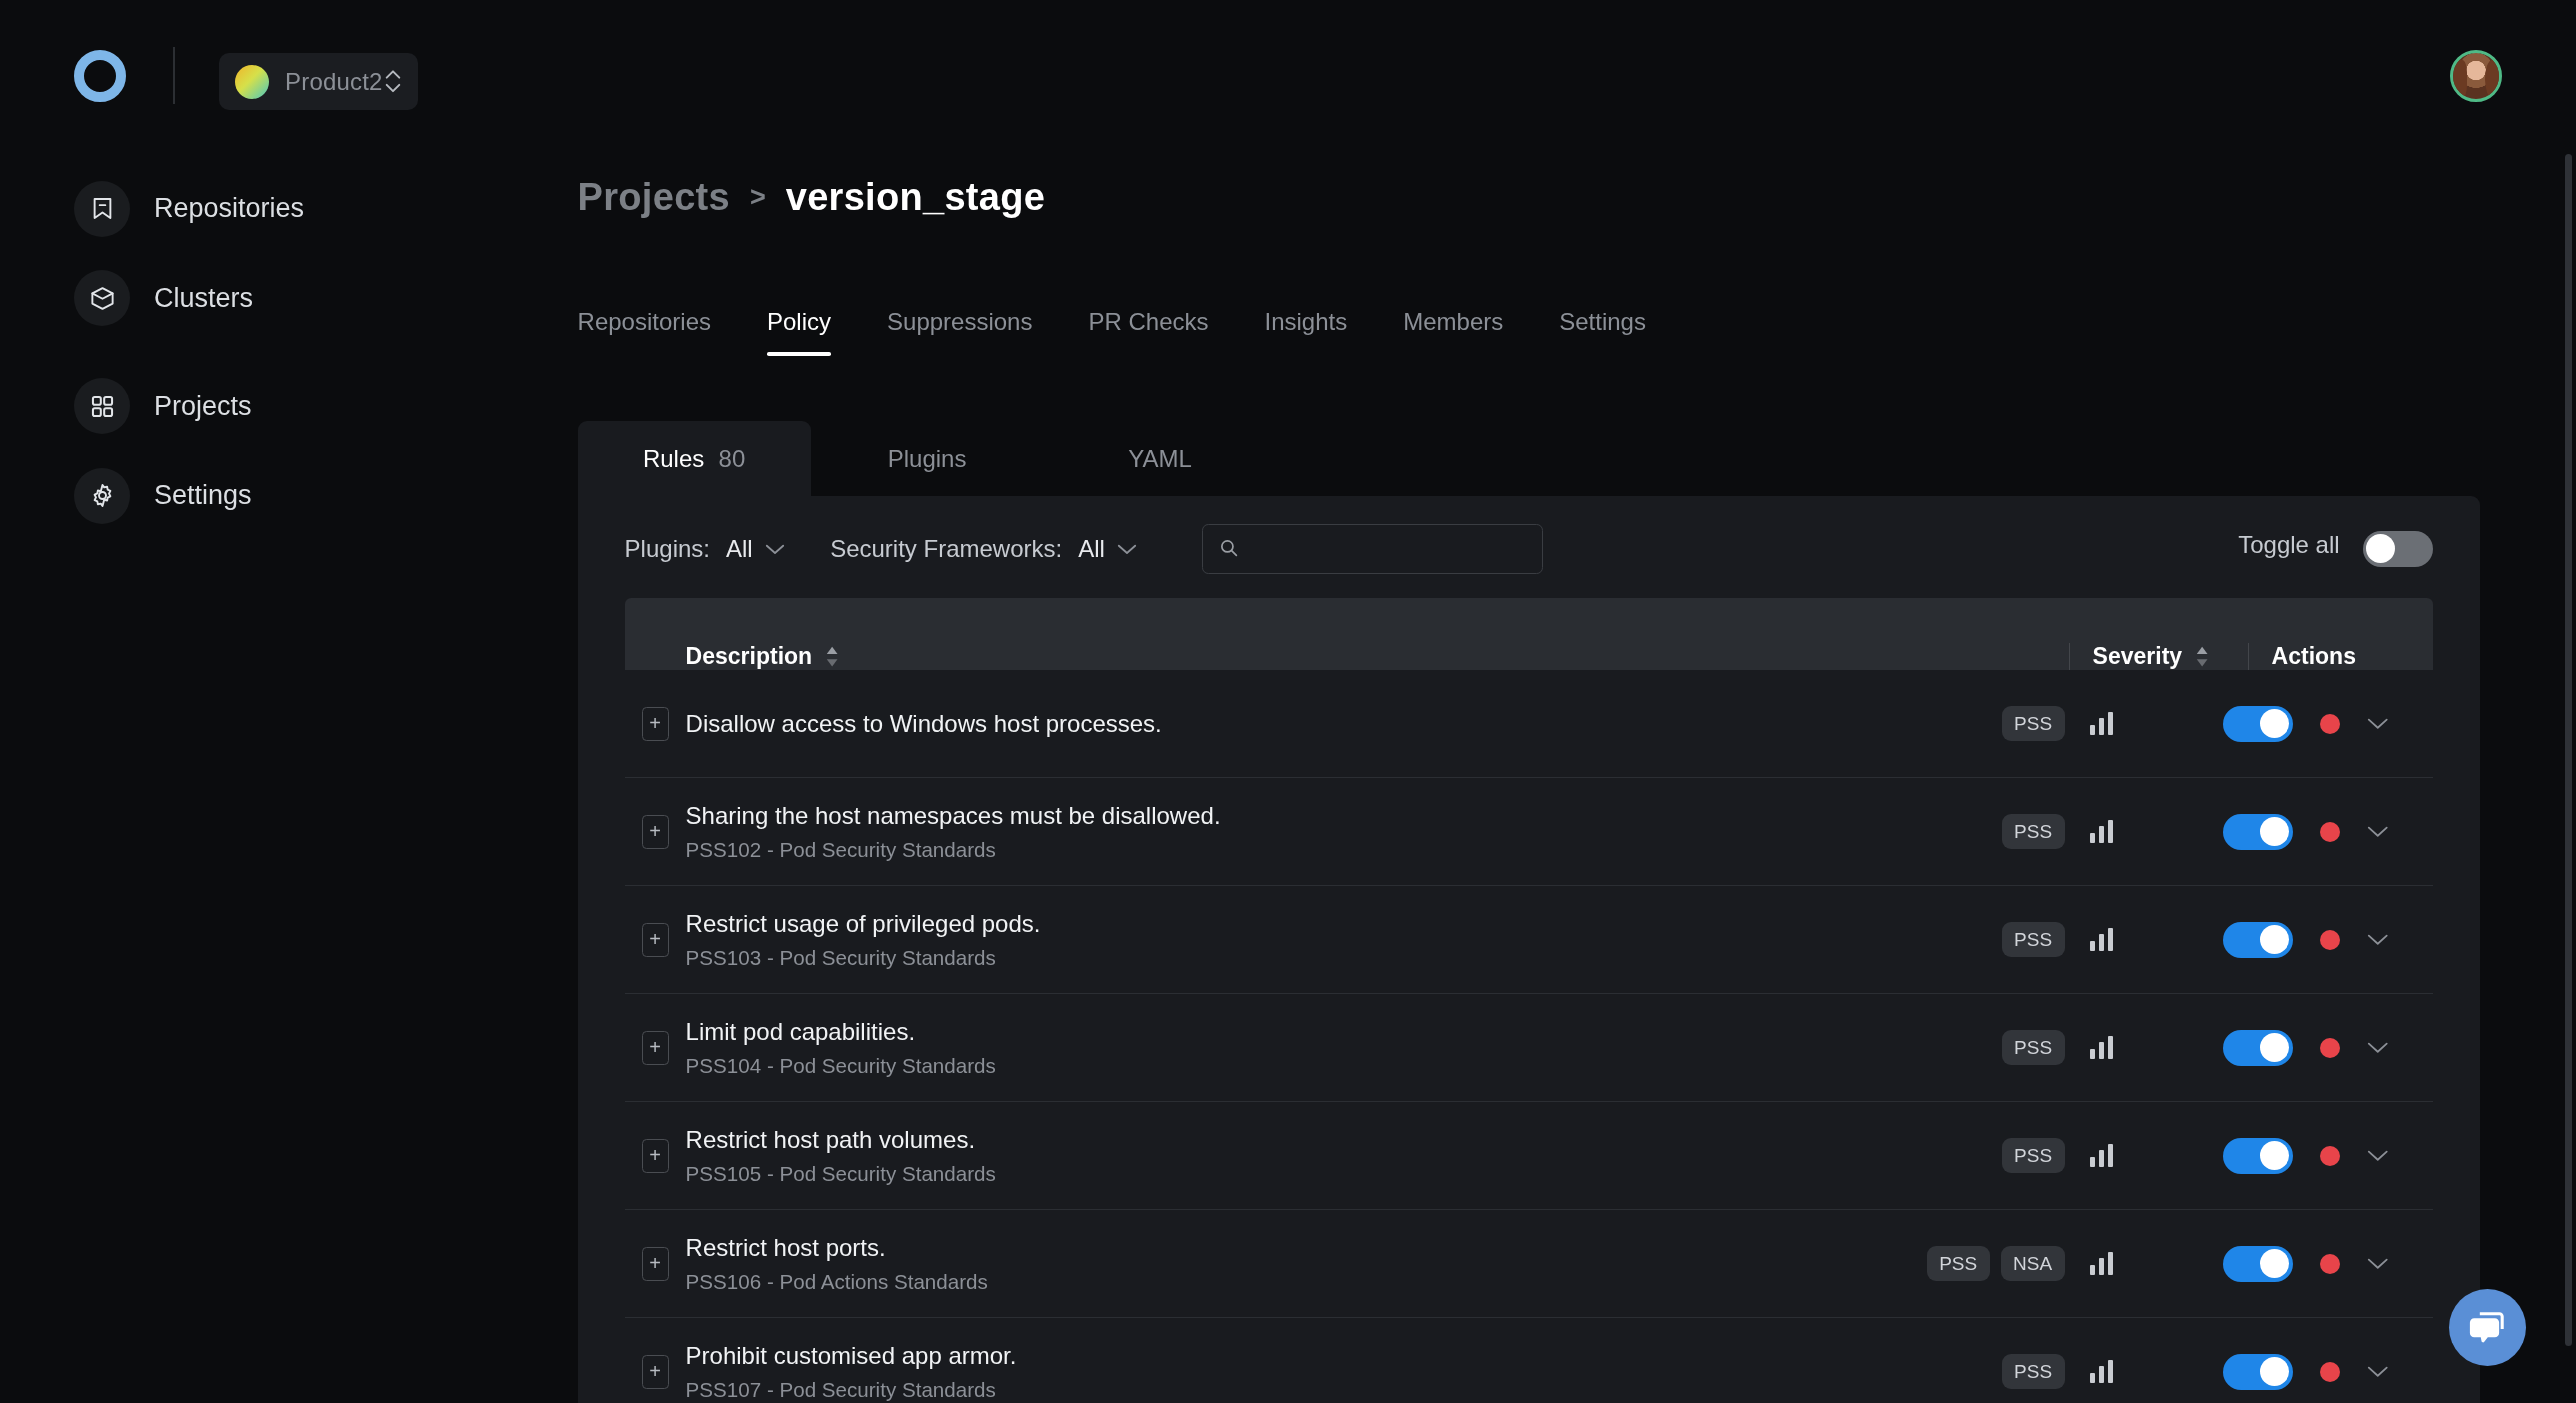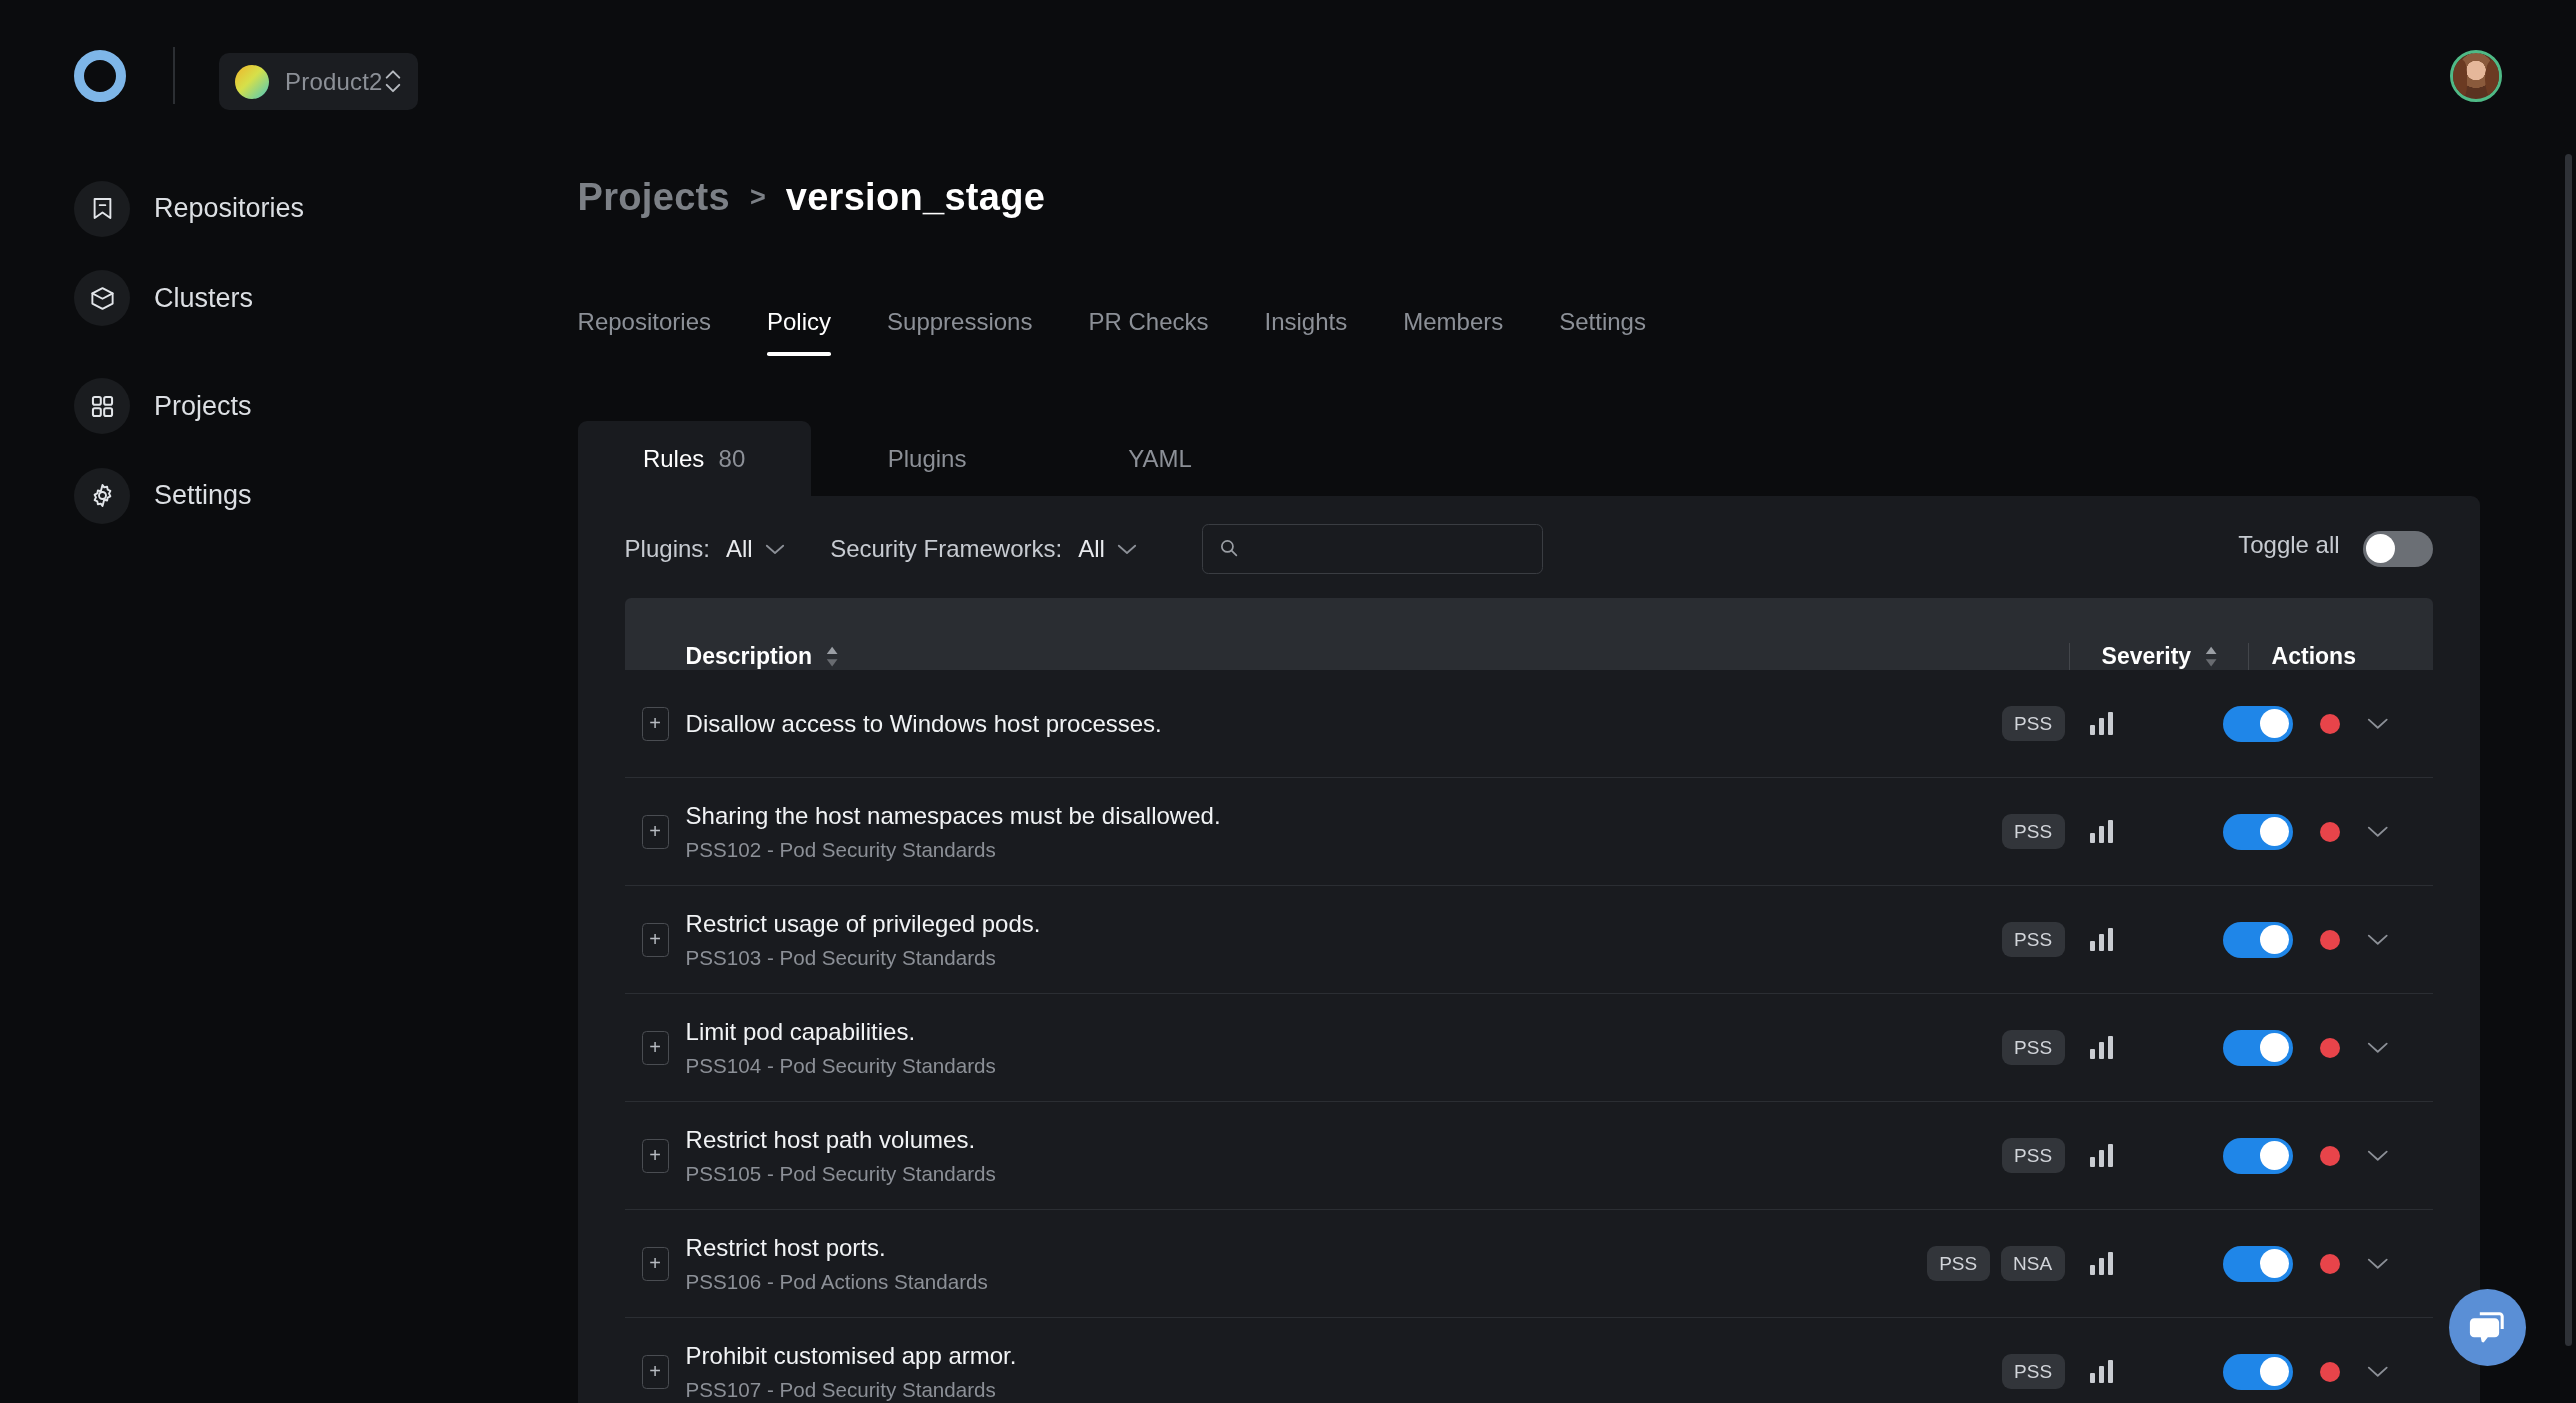--- a/index.html
+++ b/index.html
@@ -115,21 +115,21 @@
   .switch.off .knob { left: 3.6px; }
   .switch.on  .knob { right: 3.6px; }
 
   .table { margin-top: 9px; }
   .thead {
     display: flex; align-items: flex-end; height: 72px;
     background: #2a2d32; border-radius: 6.3px 6.3px 0 0; padding: 0 0 0 61px;
   }
   .th { color: #ffffff; font-size: 23px; font-weight: bold; display: flex; align-items: center; }
   .th-desc { flex: 1 1 auto; }
-  .th-sev { width: 179px; border-left: 0.9px solid #43464b; padding-left: 32px; }
+  .th-sev { width: 179px; border-left: 0.9px solid #43464b; padding-left: 23px; }
   .th-act { width: 185px; border-left: 0.9px solid #43464b; padding-left: 23px; }
   .sortico { margin-left: 12.5px; width: 14.3px; height: 23px; }
 
   .trow {
     display: flex; align-items: center; height: 108px;
     border-bottom: 0.9px solid #2b2e33; padding-left: 0;
   }
   .expand-cell { width: 61px; display: flex; justify-content: center; align-items: center; }
   .expand-btn {
     width: 27px; height: 34px; border: 0.9px solid #4a4d52; border-radius: 4.5px;

